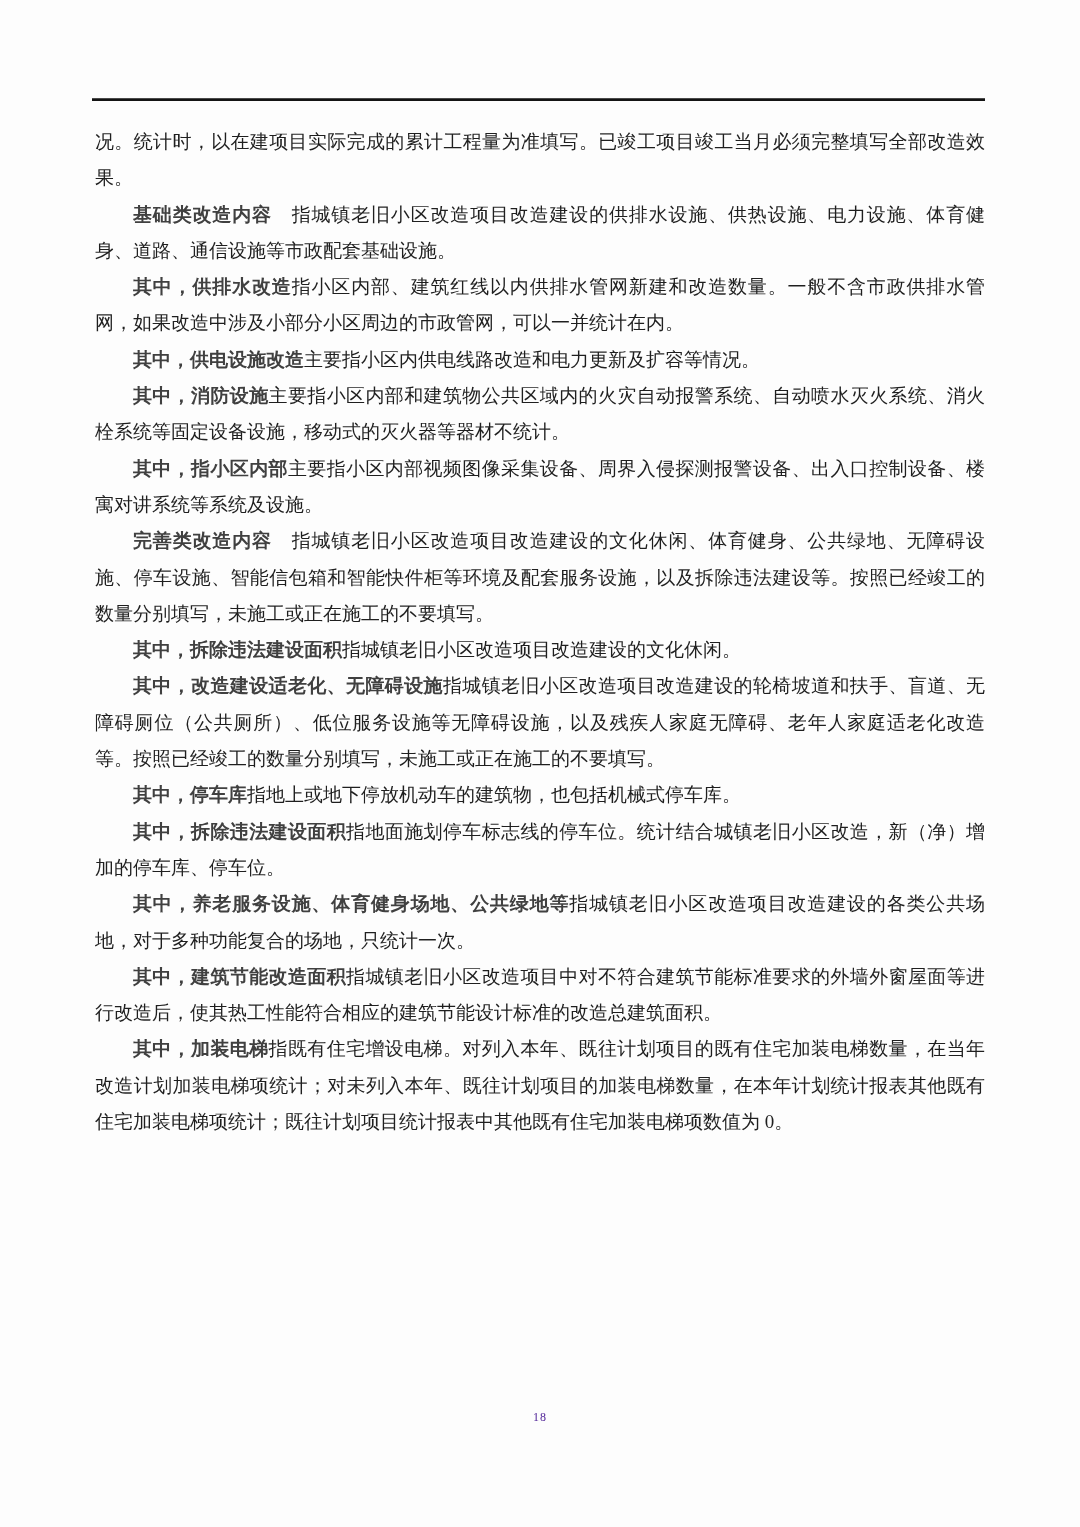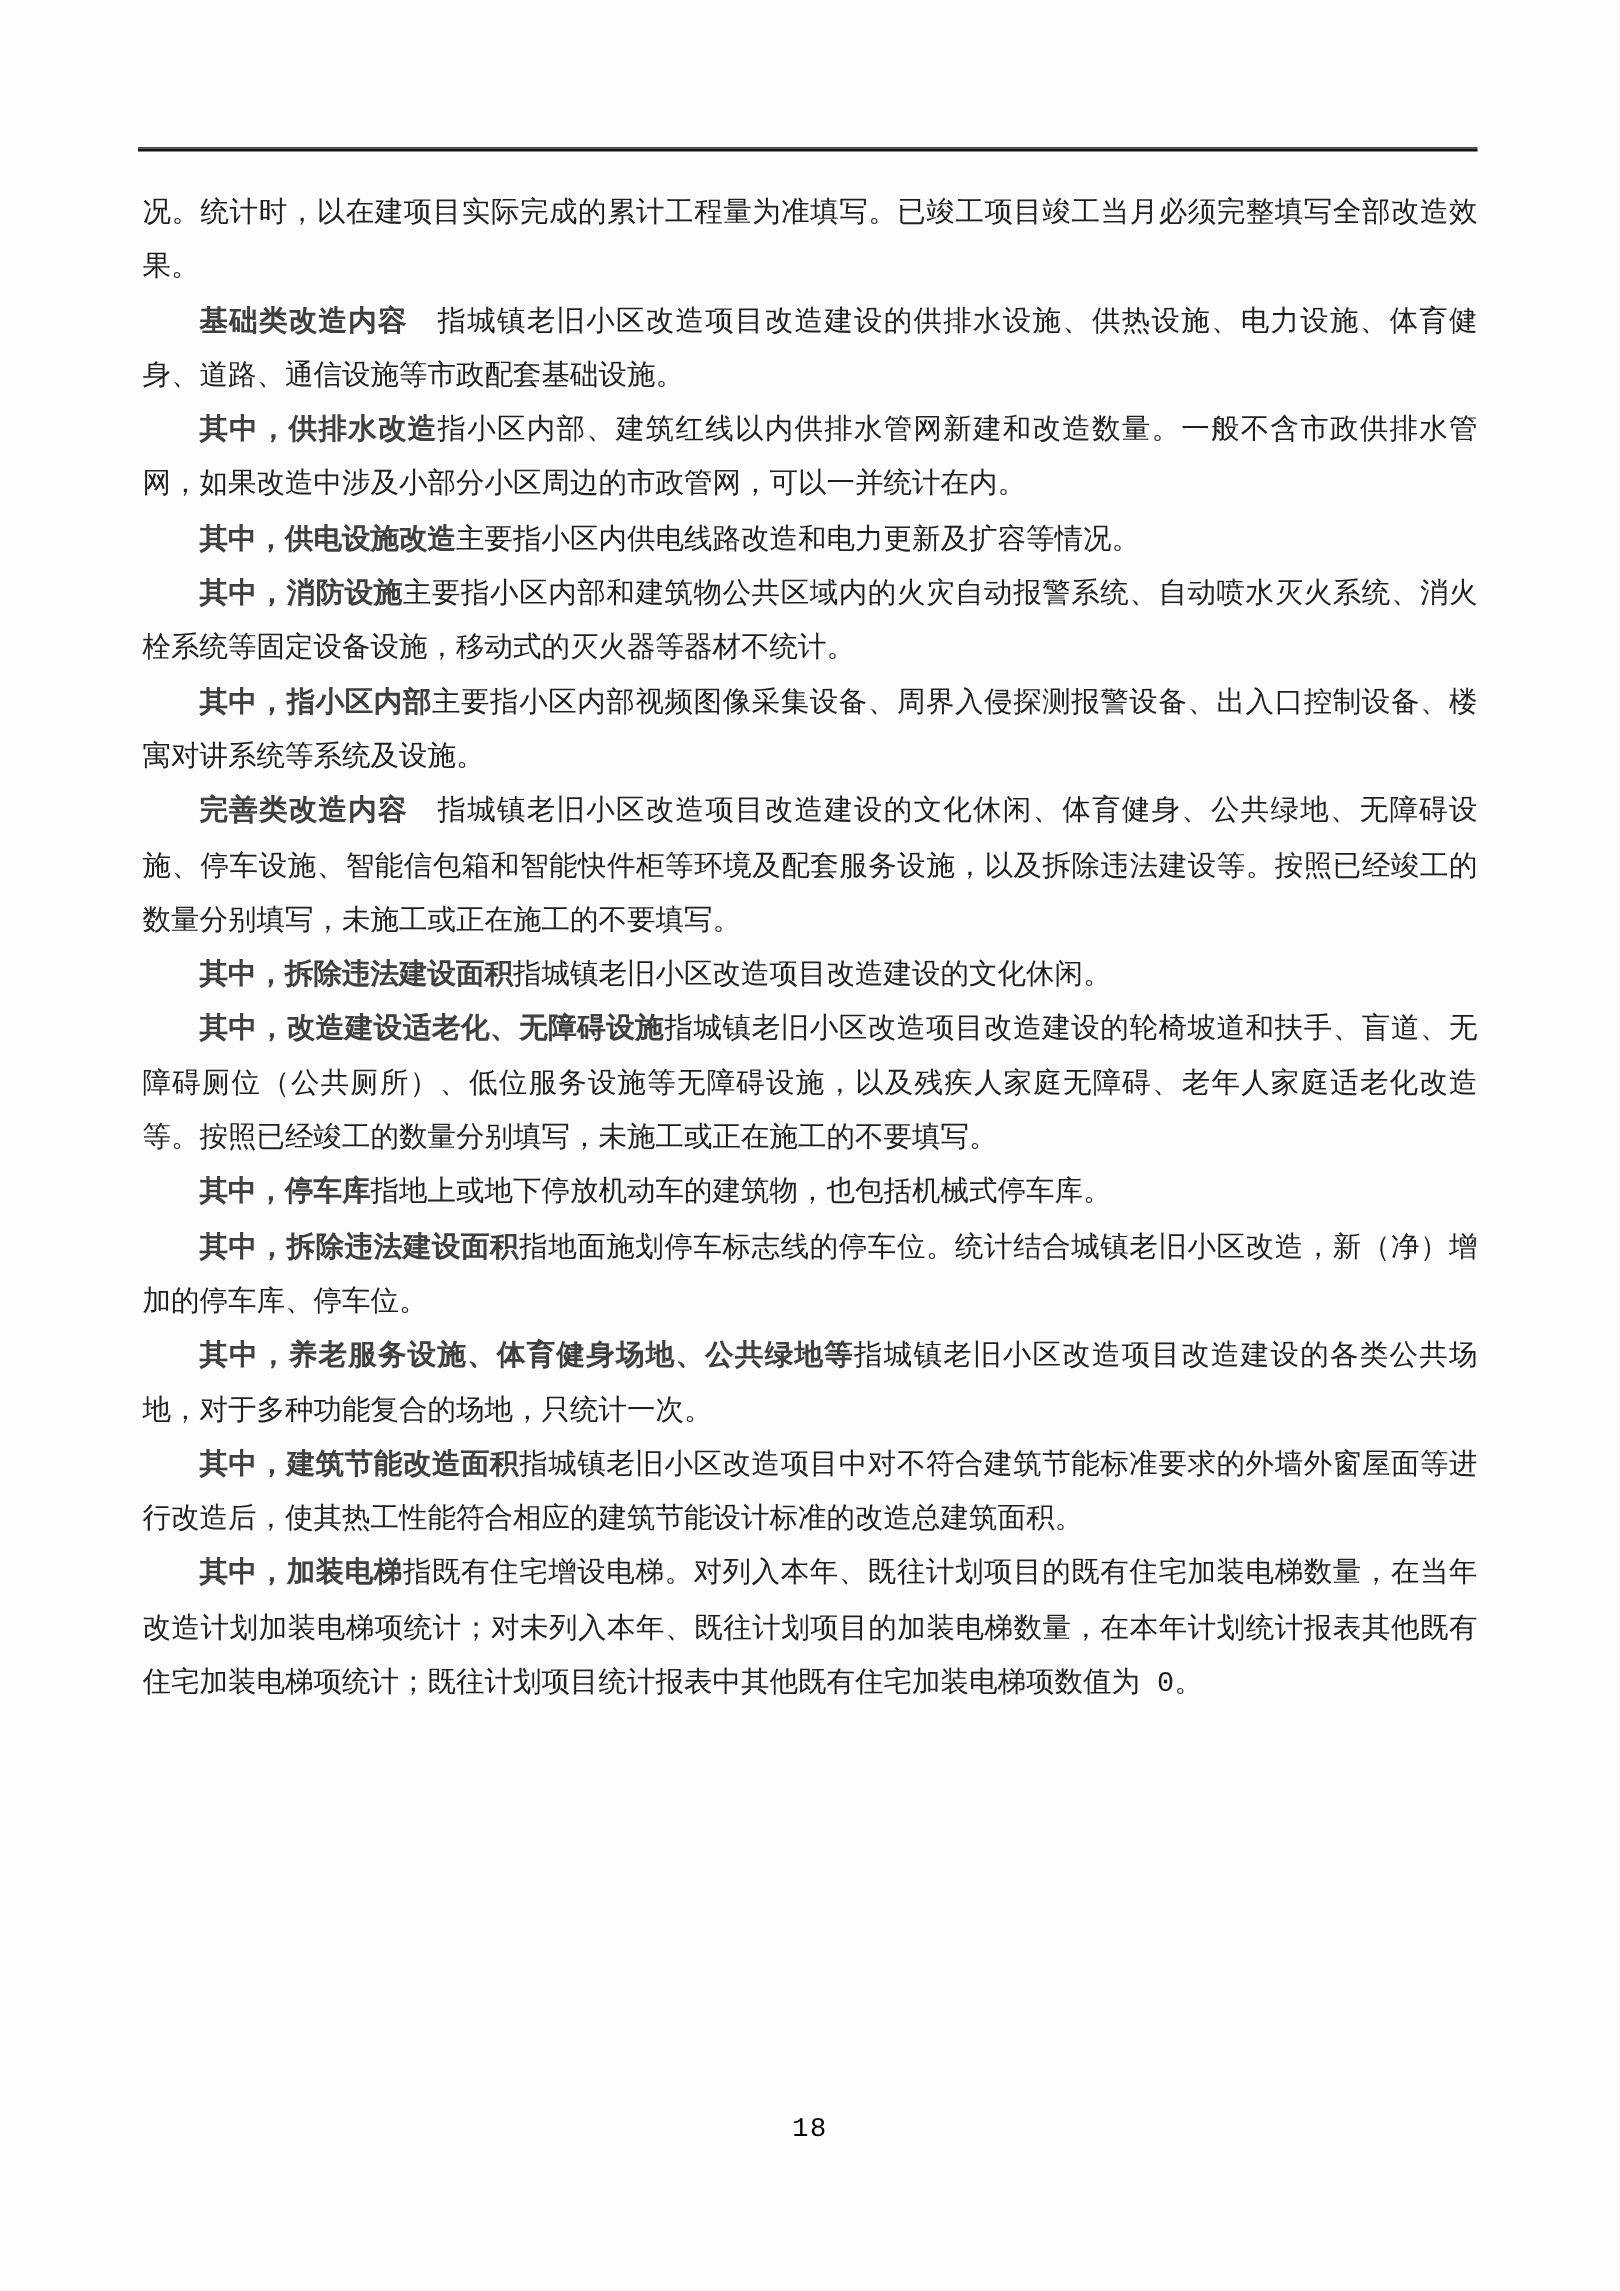--- a/index.html
+++ b/index.html
@@ -6,21 +6,21 @@
     margin: 0;
     padding: 0;
     background: #f7f7f7;
   }
   .page {
     position: relative;
     width: 1080px;
     height: 1527px;
     margin: 0 auto;
     background: #fdfdfd;
-    font-family: Liberation Mono, monospace;
+    font-family: Liberation Serif, serif;
     color: #1f1f1f;
     overflow: hidden;
   }
   .header-rule {
     position: absolute;
     left: 92px;
     top: 98px;
     width: 893px;
     height: 1px;
     background: #4a4a4a;
@@ -53,23 +53,23 @@
   .doc-body b {
     font-weight: bold;
     color: #404040;
   }
   .footer {
     position: absolute;
     left: 0;
     right: 0;
     top: 1410px;
     text-align: center;
-    font-size: 18px;
+    font-size: 12px;
     letter-spacing: 1px;
-    color: #000000;
+    color: #4c1d95;
   }
 </style>
 </head>
 <body>
 
 <div class="page">
   <div class="header-rule"></div>
   <div class="doc-body">
       <p class="para no-indent"><span>况。统计时，以在建项目实际完成的累计工程量为准填写。已竣工项目竣工当月必须完整填写全部改造效果。</span></p>
       <p class="para"><b>基础类改造内容</b><span>　指城镇老旧小区改造项目改造建设的供排水设施、供热设施、电力设施、体育健身、道路、通信设施等市政配套基础设施。</span></p>

